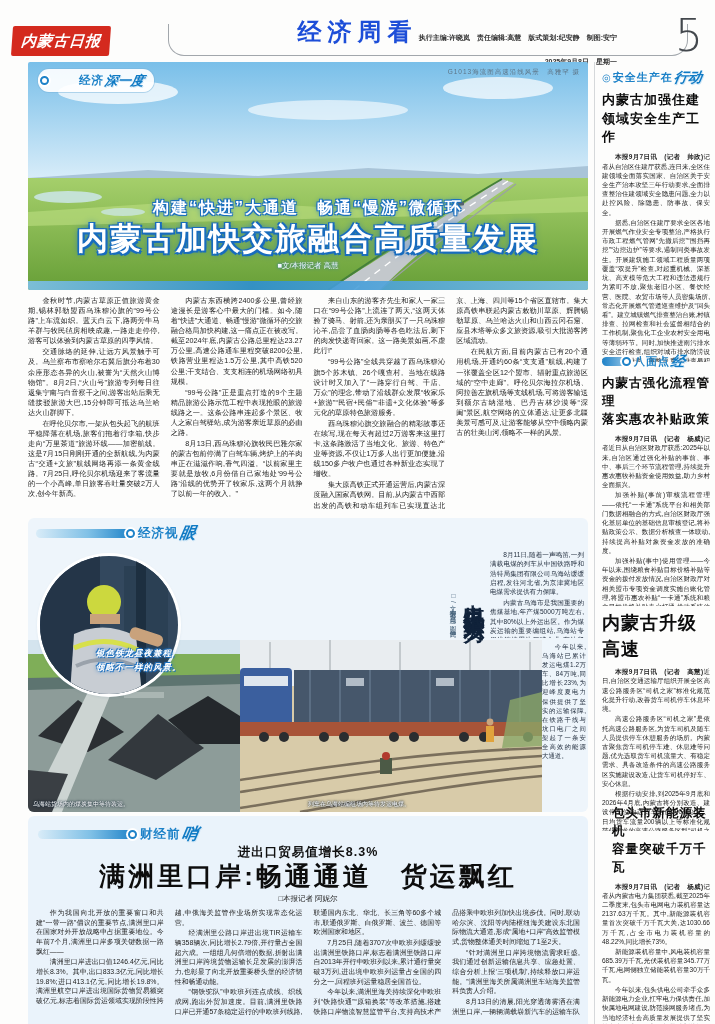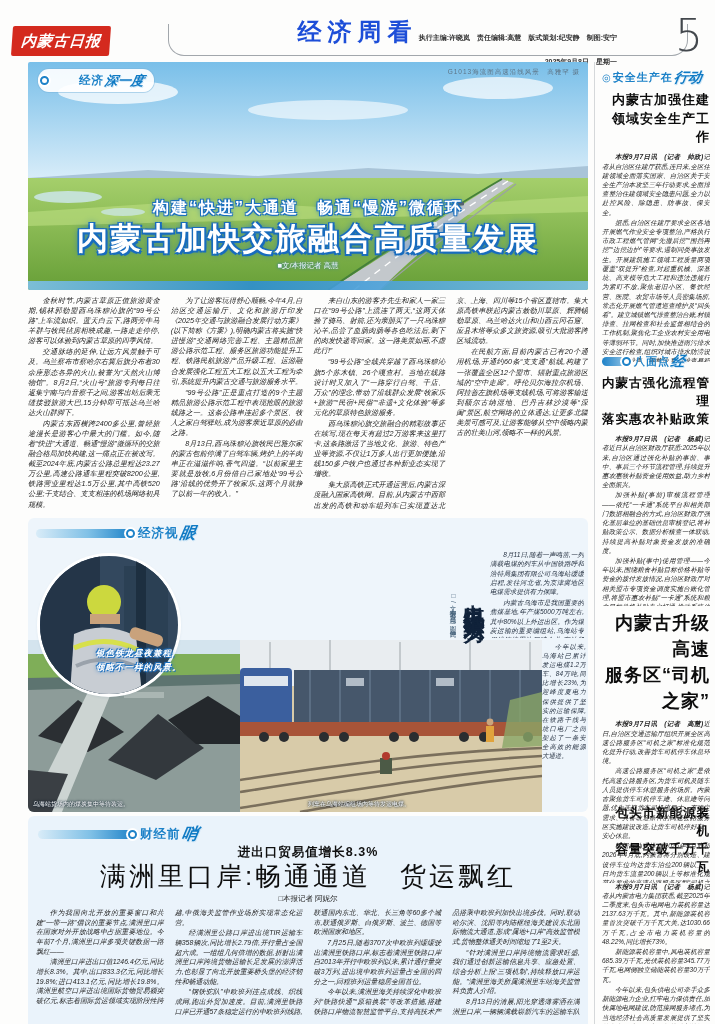--- a/index.html
+++ b/index.html
@@ -46,21 +46,21 @@
           text-shadow:2px 2px 0 #186cbe,-1.5px -1.5px 0 #186cbe,2px -1.5px 0 #186cbe,-1.5px 2px 0 #186cbe,0 0 7px #186cbe; }
   .hero-byline { position:absolute; left:0; right:0; top:199px; text-align:center; color:#f2f8ff;
           font-size:7.5px; text-shadow:0 0 3px #1a6fc0; }
   .hero-strip { position:absolute; left:0; right:0; bottom:0; height:9px;
           background:linear-gradient(90deg,#7ec1e8,#2e8fd2 40%,#7ec1e8); opacity:.9; }
 
   
   .cols { column-gap:11px; text-align:justify; overflow:hidden; column-fill:auto; }
   .hero-body { position:absolute; left:28px; top:296px; width:560px; height:216px;
           column-count:4; font-size:7.2px; line-height:1.4; color:#232323; }
-  .para { text-indent:2em; margin-bottom:1px;font-style:italic; }
+  .para { text-indent:2em; margin-bottom:1px; }
   .dl { font-weight:bold; }
 
   
   .eye-panel { position:absolute; left:28px; top:518px; width:560px; height:294px;
           background:#eef5fb; border-radius:6px; }
   .eye-header { position:absolute; left:8px; top:5px; white-space:nowrap; }
   .eye-header .gbar { width:96px; }
   .circ-photo { position:absolute; left:12px; top:38px; width:138px; height:138px; border-radius:50%;
           overflow:hidden; box-shadow:0 0 0 3px #fff, 0 1px 4px rgba(40,80,110,.4); z-index:4; }
   .coal-photo { position:absolute; left:0; top:122px; width:212px; height:172px; overflow:hidden; border-radius:0 0 0 6px; }
@@ -80,33 +80,33 @@
           text-shadow:0 0 3px #123,0 0 2px #123; z-index:5; }
 
   
   .fin-panel { position:absolute; left:28px; top:816px; width:560px; height:208px;
           background:#eaf3fb; border-radius:6px 6px 0 0; }
   .fin-header { position:absolute; left:10px; top:8px; white-space:nowrap; }
   .fin-header .gbar { width:96px; }
   .fin-kicker { position:absolute; left:0; right:0; top:28px; text-align:center;
           font-size:12.5px; font-weight:bold; color:#111; letter-spacing:1px; }
   .fin-headline { position:absolute; left:0; right:0; top:43px; text-align:center;
-          font-size:26px; font-weight:400; color:#0d0d0d; letter-spacing:3px; }
+          font-size:26px; font-weight:700; color:#0d0d0d; letter-spacing:3px; }
   .fin-byline { position:absolute; left:0; right:0; top:78px; text-align:center; font-size:7.5px; color:#222; }
   .fin-body { position:absolute; left:8px; top:92px; width:544px; height:112px;
           column-count:4; font-size:6.9px; line-height:1.4; color:#232323; }
 
   
   .sidebar { position:absolute; left:594px; top:62px; width:118px; height:962px;
           border-left:1px solid #d5d8da; padding:0 2px 0 7px; }
   .sb-header { margin:0 0 4px; white-space:nowrap; }
   .sb-header .gbar { width:24px; }
   .sb-header .sec-pre { font-size:11px; }
   .sb-header .sec-script { font-size:14px; }
-  .sb-title { text-align:right; font-weight:900; font-size:13px; line-height:1.45;
+  .sb-title { text-align:left; font-weight:900; font-size:13px; line-height:1.45;
           color:#0c0c0c; letter-spacing:1px; margin-bottom:5px; }
   .sb-body { font-size:6.5px; line-height:1.42; text-align:justify; color:#242424; overflow:hidden; }
   .sb-sec { position:absolute; left:7px; right:2px; }
   .safety-mark { color:#1d82c8; font-size:10px; vertical-align:middle; margin-right:2px; }
 </style>
 </head>
 <body>
 
 <div id="page">
 
@@ -153,22 +153,22 @@
     <div class="hero-caption">G1013海流图高速沿线风景　高雅罕 摄</div>
     <div class="hero-kicker">构建“快进”大通道　畅通“慢游”微循环</div>
     <div class="hero-headline">内蒙古加快交旅融合高质量发展</div>
     <div class="hero-byline">■文/本报记者 高慧</div>
     <div class="hero-strip"></div>
   </div>
 
   <div class="hero-body cols">
     <p class="para">金秋时节,内蒙古草原正值旅游黄金期,锡林郭勒盟西乌珠穆沁旗的“99号公路”上车流如织。蓝天白云下,路两旁牛马羊群与牧民毡房相映成趣,一路走走停停,游客可以体验到内蒙古草原的四季风情。</p>
     <p class="para">交通脉络的延伸,让远方风景触手可及。乌兰察布市察哈尔右翼后旗分布着30余座形态各异的火山,被誉为“天然火山博物馆”。8月2日,“火山号”旅游专列每日往返集宁南与白音察干之间,游客出站后乘无缝接驳旅游大巴,15分钟即可抵达乌兰哈达火山群脚下。</p>
+    <p class="para">在呼伦贝尔市,一架从包头起飞的航班平稳降落在机场,旅客们拖着行李箱,快步走向“万里茶道”旅游环线——加密航线。这是7月15日刚刚开通的全新航线,为内蒙古“交通+文旅”航线网络再添一条黄金线路。7月25日,呼伦贝尔机场迎来了客流量的一个小高峰,单日旅客吞吐量突破2万人次,创今年新高。</p>
     <p class="para">内蒙古东西横跨2400多公里,曾经旅途漫长是游客心中最大的门槛。如今,随着“快进”大通道、畅通“慢游”微循环的交旅融合格局加快构建,这一痛点正在被改写。截至2024年底,内蒙古公路总里程达23.27万公里,高速公路通车里程突破8200公里,铁路营业里程达1.5万公里,其中高铁520公里;干支结合、支支相连的机场网络初具规模。</p>
-    <p class="para">为了让游客玩得舒心顺畅,今年4月,自治区交通运输厅、文化和旅游厅印发《2025年交通与旅游融合发展行动方案》(以下简称《方案》),明确内蒙古将实施“快进慢游”交通网络完善工程、主题精品旅游公路示范工程、服务区旅游功能提升工程、铁路民航旅游产品升级工程、运游融合发展强化工程五大工程,以五大工程为牵引,系统提升内蒙古交通与旅游服务水平。</p>
     <p class="para">“99号公路”正是重点打造的9个主题精品旅游公路示范工程中表现抢眼的旅游线路之一。这条公路串连起多个景区、牧人之家自驾驿站,成为游客亲近草原的必由之路。</p>
     <p class="para">8月13日,西乌珠穆沁旗牧民巴雅尔家的蒙古包前停满了自驾车辆,烤炉上的羊肉串正在滋滋作响,香气四溢。“以前家里主要就是放牧,6月份借自己家地处‘99号公路’沿线的优势开了牧家乐,这两个月就挣了以前一年的收入。”</p>
     <p class="para">来自山东的游客齐先生和家人一家三口在“99号公路”上流连了两天,“这两天体验了骑马、射箭,还为亲朋买了一只乌珠穆沁羊,品尝了血肠肉肠等各色吃法后,剩下的肉发快递寄回家。这一路美景如画,不虚此行!”</p>
     <p class="para">“99号公路”全线共穿越了西乌珠穆沁旗5个苏木镇、26个嘎查村。当地在线路设计时又加入了“一路穿行自驾、千店、万众”的理念,带动了沿线群众发展“牧家乐+旅游”“民宿+民俗”“非遗+文化体验”等多元化的草原特色旅游服务。</p>
     <p class="para">西乌珠穆沁旗交旅融合的精彩故事还在续写,现在每天有超过2万游客来这里打卡,这条路激活了当地文化、旅游、特色产业等资源,不仅让1万多人出行更加便捷,沿线150多户牧户也通过各种新业态实现了增收。</p>
     <p class="para">集大原高铁正式开通运营后,内蒙古深度融入国家高铁网。目前,从内蒙古中西部出发的高铁和动车组列车已实现直达北京、上海、四川等15个省区直辖市。集大原高铁串联起内蒙古敕勒川草原、辉腾锡勒草原、乌兰哈达火山和山西云冈石窟、应县木塔等众多文旅资源,吸引大批游客跨区域流动。</p>
     <p class="para">在民航方面,目前内蒙古已有20个通用机场,开通约60条“支支通”航线,构建了一张覆盖全区12个盟市、辐射重点旅游区域的“空中走廊”。呼伦贝尔海拉尔机场、阿拉善左旗机场等支线机场,可将游客输送到额尔古纳湿地、巴丹吉林沙漠等“深闺”景区,航空网络的立体通达,让更多北疆美景可感可及,让游客能够从空中领略内蒙古的壮美山河,领略不一样的风景。</p>
 
   </div>
 
@@ -328,21 +328,20 @@
         <p class="para"><span class="dl">本报9月7日讯　(记者　杨威)</span><span>记者近日从自治区财政厅获悉:2025年以来,自治区通过强化补贴的事前、事中、事后三个环节流程管理,持续提升惠农惠牧补贴资金使用效益,助力乡村全面振兴。</span></p>
         <p class="para">加强补贴(事前)审核流程管理——依托“一卡通”系统平台和相关部门数据相融合的方式,自治区财政厅强化基层单位的基础信息审核登记,将补贴政策公示、数据分析核查一体联动,持续提高补贴对象资金发放的准确度。</p>
         <p class="para">加强补贴(事中)使用管理——今年以来,围绕粮食补贴目标价格补贴等资金的拨付发放情况,自治区财政厅对相关盟市专项资金调度实施台账化管理,将盟市惠农补贴“一卡通”系统和粮食目标价格补贴专户打通,推动系统信息互联互通,保障发放农户的信息可追溯。</p>
 
       </div>
     </div>
 
     <div class="sb-sec" style="top:528px;">
       <div class="sb-title" style="font-size:18px;margin-top:20px;">
         <div>内蒙古升级高速</div>
-        <div>服务区“司机之家”</div>
       </div>
       <div class="sb-body" style="height:164px;">
         <p class="para"><span class="dl">本报9月7日讯　(记者　高慧)</span><span>近日,自治区交通运输厅组织开展全区高速公路服务区“司机之家”标准化规范化提升行动,改善货车司机停车休息环境。</span></p>
         <p class="para">高速公路服务区“司机之家”是依托高速公路服务区,为货车司机及随车人员提供停车休憩服务的场所。内蒙古聚焦货车司机停车难、休息难等问题,优先选取货车司机流量大、有稳定需求、具备改造条件的高速公路服务区实施建设改造,让货车司机停好车、安心休息。</p>
         <p class="para">根据行动安排,到2025年9月底和2026年4月底,内蒙古将分别改造、建设停车位均达货车泊位200辆以上、日均货车流量200辆以上等标准化规范化要求的高速公路服务区型“司机之家”10座,健全完善相关规范,建成可复制推广的经验做法和示范模板。目前内蒙古已建成并运营的高速公路服务区“司机之家”共17个。自治区交通运输厅将联合自治区总工会对其改造、建设的“司机之家”进行验收。</p>
       </div>
     </div>
 
     <div class="sb-sec" style="top:742px;">
       <div class="sb-title" style="font-size:12.5px;margin-left:10px;">

